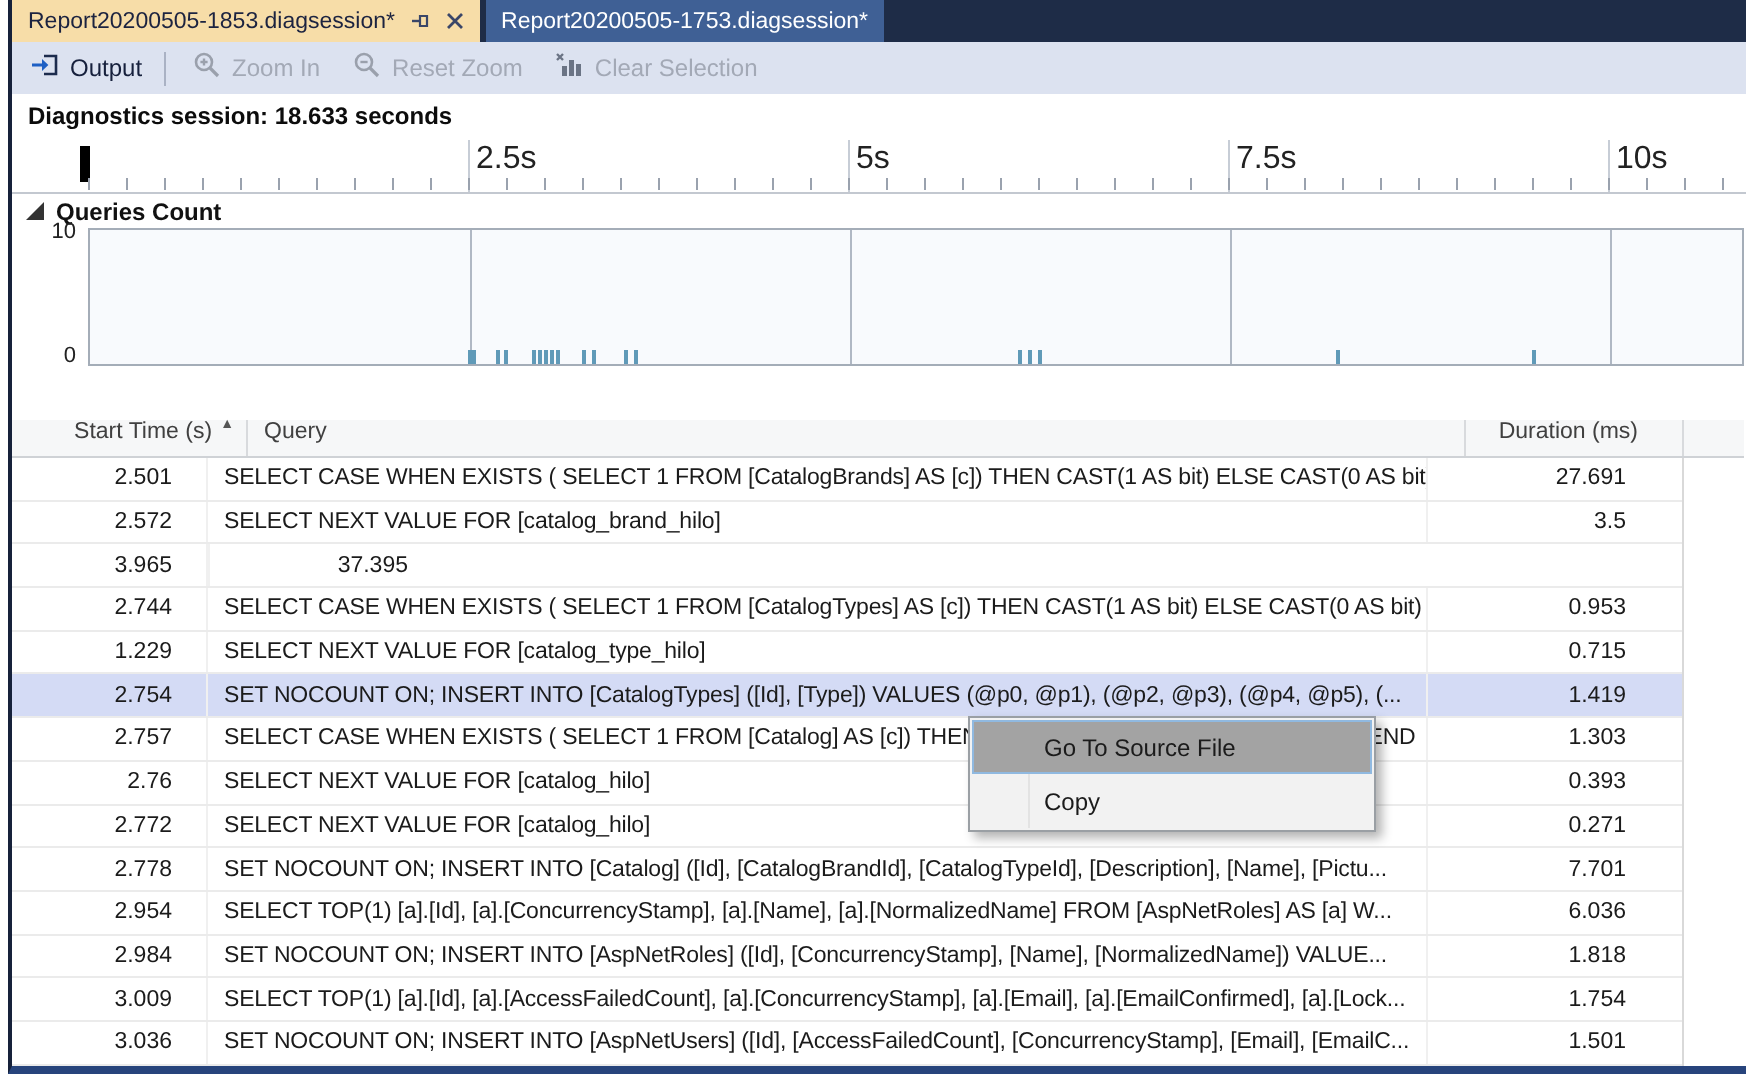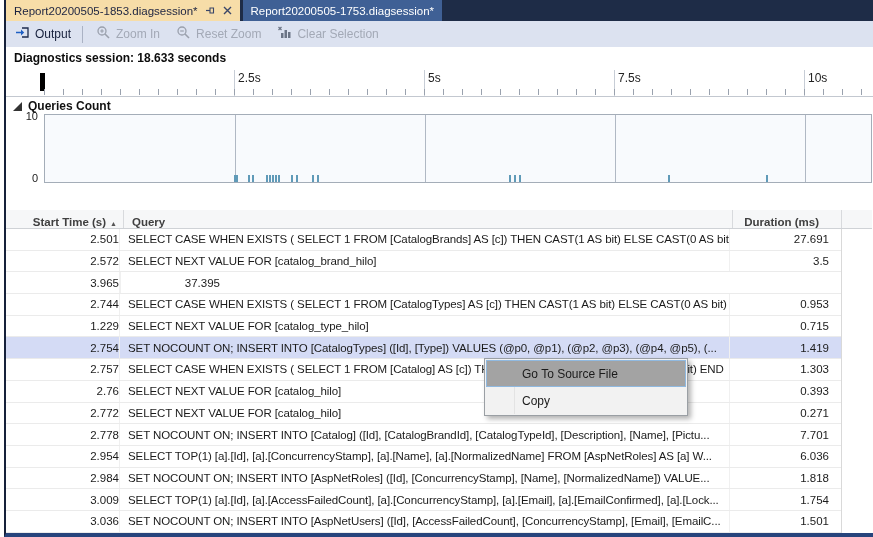--- a/index.html
+++ b/index.html
@@ -23,47 +23,47 @@
   .tb-btn.disabled { color:#a3a9b6; }
   .tb-sep { width:1px; height:17px; background:#aab2c4; margin:0 4px; }
 
   
   .session-line { position:absolute; left:0; top:47px; width:100%; height:22px; background:#fff; }
   .session-line b { position:absolute; left:8px; top:4px; font-size:12px; color:#0c0c0c; }
 
   
   .ruler { position:absolute; left:0; top:70px; width:100%; height:27px; background:#fff; border-bottom:1px solid #c3c8d0; }
   .ruler .major { position:absolute; top:0; width:1px; height:26px; background:#c7cdd6; }
-  .ruler .mlabel { position:absolute; top:1px; font-size:12px; color:#222; }
+  .ruler .mlabel { position:absolute; top:1px; font-size:16px; color:#222; }
   .ruler .tick { position:absolute; bottom:1px; width:1px; height:6px; background:#9aa2ae; }
   .ruler .marker { position:absolute; left:34px; top:3px; width:5px; height:18px; background:#000; }
 
   
   .qc-header { position:absolute; left:0; top:97px; width:100%; height:17px; background:#fff; display:flex; align-items:center; }
   .qc-header .tri { margin:0 6px 0 7px; }
   .qc-header .lbl { font-size:12px; font-weight:bold; color:#111; }
   .plot { position:absolute; left:38px; top:114px; width:828px; height:69px; background:#f8fafd; border:1px solid #a4adb8; }
   .plot .grid { position:absolute; top:0; width:1px; height:100%; background:#b0b8c4; }
   .plot .bar { position:absolute; bottom:0; background:#8abbd4; border:1px solid #609ab8; border-bottom:none; }
   .ylab { position:absolute; font-size:11px; color:#222; width:28px; text-align:right; left:4px; }
 
   
   .thead { position:absolute; left:0; top:210px; width:866px; height:19px; background:#f6f7f8; border-bottom:1px solid #cfd2d6; display:flex; font-size:11.5px; color:#404040; }
-  .thead .hc { height:100%; display:flex; align-items:flex-end; border-right:1px solid #d8dadd;font-weight:bold; }
+  .thead .hc { height:100%; display:flex; align-items:flex-start; border-right:1px solid #d8dadd; }
   .hc.c1 { width:118px; justify-content:flex-end; padding-right:6px; }
   .hc.c2 { width:609px; padding-left:8px; }
   .hc.c3 { width:109px; justify-content:flex-end; padding-right:22px; }
   .hc.c4 { width:30px; border-right:none; }
   .sort-arrow { font-size:7px; margin-left:4px; color:#555; transform:translateY(-1px); }
 
   .rows { position:absolute; left:0; top:229px; width:836px; height:304px; overflow:hidden; border-right:1px solid #d9d9d9; }
   .trow { display:flex; height:21.7px; border-bottom:1px solid #ebebeb; font-size:11.5px; color:#1b1b1b; background:#fff; }
   .trow.selected { background:#d4dbf5; }
   .tc { overflow:hidden; white-space:nowrap; display:flex; align-items:center; }
-  .tc.c1 { width:114px; justify-content:flex-end; padding-right:0; border-right:1px solid #f0f0f0; }
+  .tc.c1 { width:98px; justify-content:flex-end; padding-right:17px; border-right:1px solid #f0f0f0; }
   .tc.c2 { width:609px; padding-left:8px; letter-spacing:-0.1px; }
   .tc.c3 { width:109px; justify-content:flex-end; padding-right:9px; border-left:1px solid #f0f0f0; }
 
   
   .ctx { position:absolute; left:478px; top:358px; width:204px; background:#f2f2f2; border:1px solid #9a9fa4; box-shadow:3px 3px 5px rgba(0,0,0,0.3); padding:1px; z-index:10; }
   .ctx .gutterline { position:absolute; left:29px; top:1px; bottom:1px; width:1px; background:#e3e3e3; }
   .mi { position:relative; height:27px; display:flex; align-items:center; padding-left:36px; font-size:12px; color:#1b1b1b; }
   .mi.hl { background:#a3a3a3; outline:1px solid #90b9e0; outline-offset:-1px; }
 </style>
 </head>

